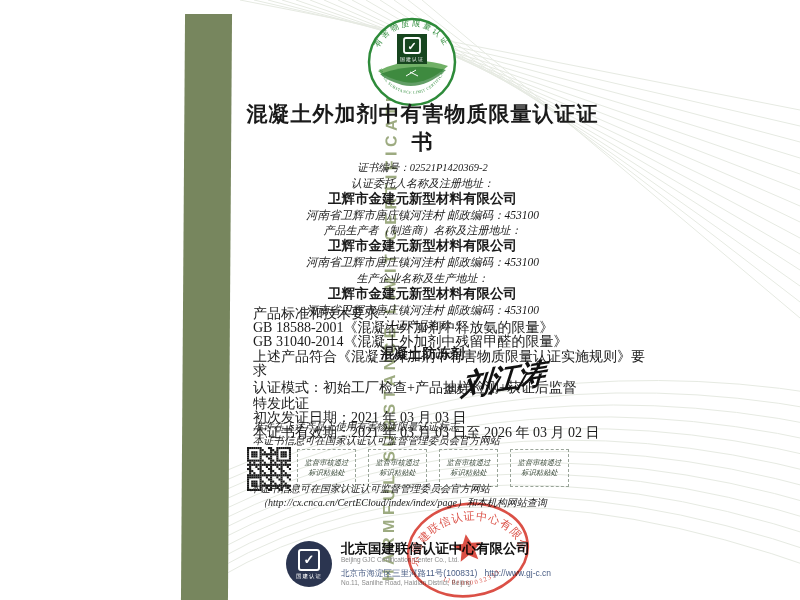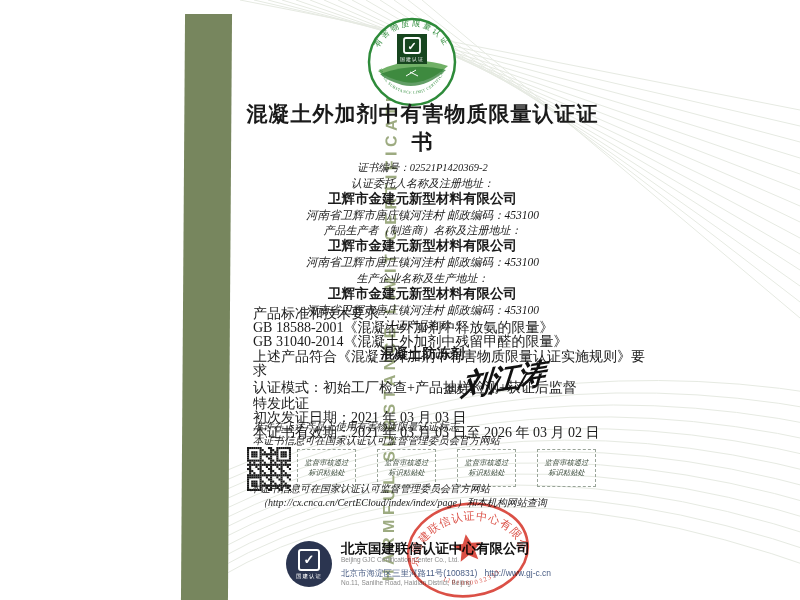--- a/index.html
+++ b/index.html
@@ -29,21 +29,21 @@
   #left-block .gap{margin-top:2.5px;}
   
   .sign-label{position:absolute;left:444px;top:383px;font-style:italic;font-size:10.8px;}
   #signature{position:absolute;left:461px;top:360px;font-size:29px;font-weight:bold;font-style:italic;
         transform:rotate(-9deg) skewX(-14deg);letter-spacing:-1px;color:#111;}
   
   #notes{position:absolute;left:253px;top:420px;font-style:italic;font-size:10.3px;line-height:13.5px;}
   
   #qr-wrap{position:absolute;left:247px;top:447px;width:44px;height:44px;}
   #qr-wrap svg{width:44px;height:44px;fill:#161616;}
-  #boxes{position:absolute;left:297px;top:449px;display:flex;gap:21px;}
+  #boxes{position:absolute;left:297px;top:449px;display:flex;gap:12px;}
   .audit-box{width:57px;height:36px;border:1px dashed #99a499;display:flex;flex-direction:column;
         justify-content:center;text-align:center;font-style:italic;font-size:7.3px;
         line-height:10px;color:#3d4d3d;}
   
   #query{position:absolute;left:250px;top:482px;font-style:italic;font-size:10px;line-height:13.5px;}
   #query .q2{padding-left:8px;}
   
   #issuer-logo{position:absolute;left:286px;top:541px;width:46px;height:46px;border-radius:50%;
         background:var(--navy,#2b3550);display:flex;flex-direction:column;align-items:center;justify-content:center;}
   #issuer-logo .chk{width:18px;height:18px;border:2px solid #fff;border-radius:3px;

